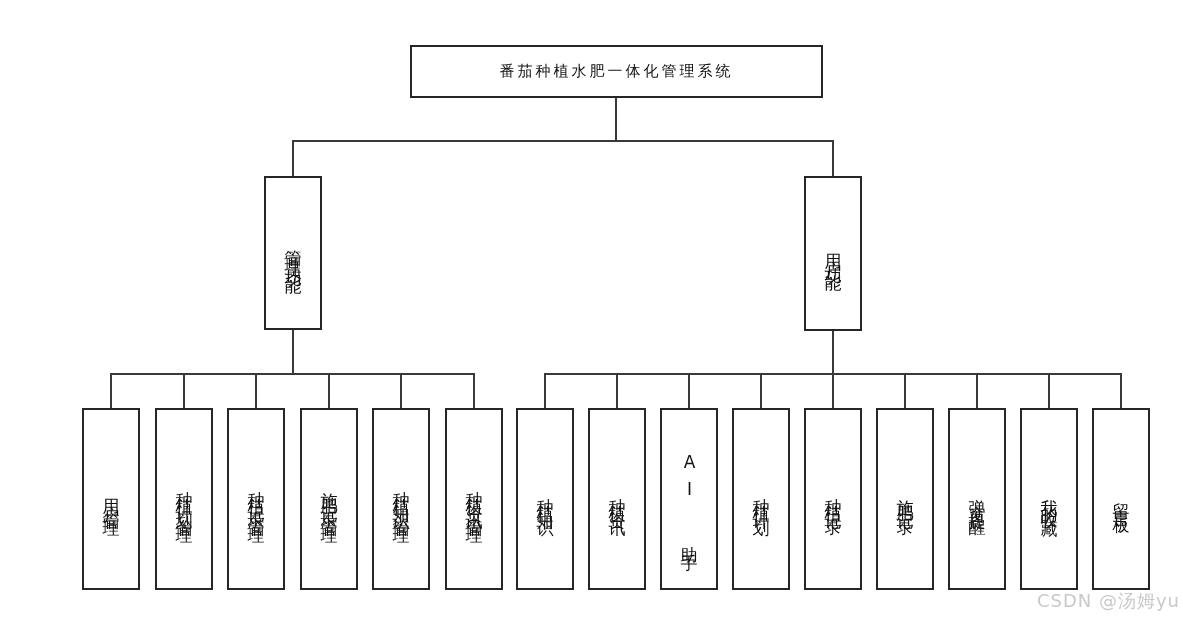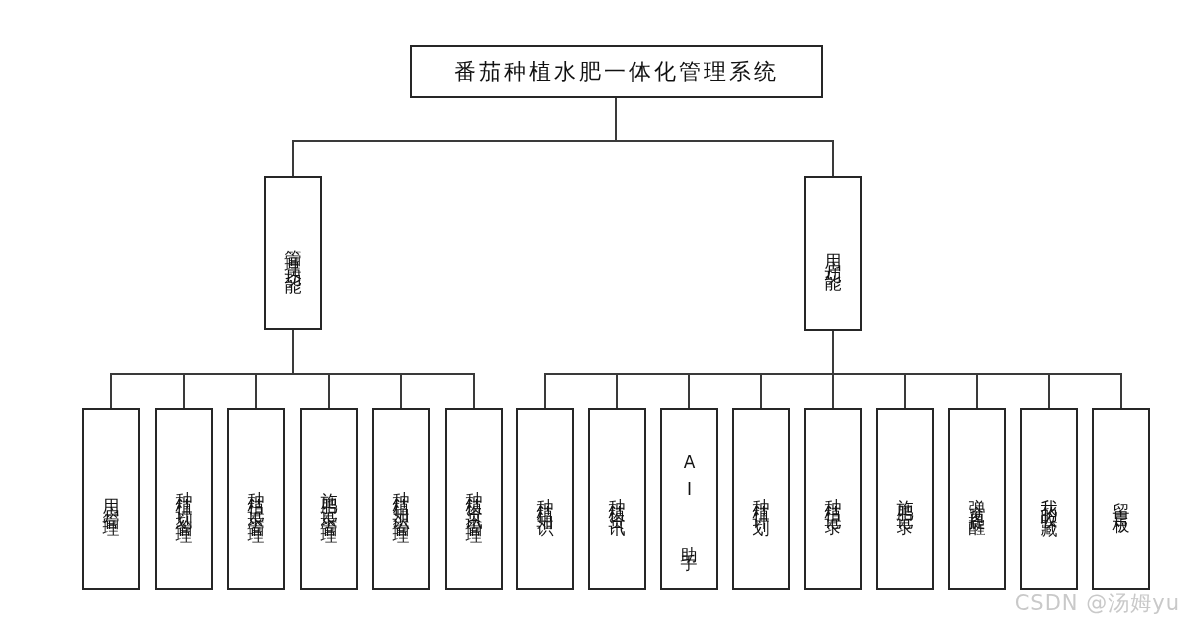--- a/index.html
+++ b/index.html
@@ -17,21 +17,21 @@
     box-sizing:border-box;
     background:#ffffff;
     border:2px solid #262626;
     display:flex;
     align-items:center;
     justify-content:center;
     color:#111111;
     z-index:2;
   }
   .title-box span{
-    font-size:22px;
+    font-size:15px;
     letter-spacing:3px;
     white-space:nowrap;
   }
   .vtext{
     writing-mode:vertical-rl;
     text-orientation:upright;
     font-size:17px;
     letter-spacing:7px;
     line-height:1;
     white-space:pre;
@@ -40,21 +40,21 @@
     position:absolute;
     background:#3a3a3a;
     z-index:1;
   }
   .line.v{width:2px;}
   .line.h{height:2px;}
   .watermark{
     position:absolute;
     right:3px;
     top:589px;
-    font-size:21px;
+    font-size:18px;
     letter-spacing:1px;
     color:#c9c9c9;
     z-index:3;
     white-space:nowrap;
   }
 </style>
 </head>
 <body>
 
 <div class="stage">

